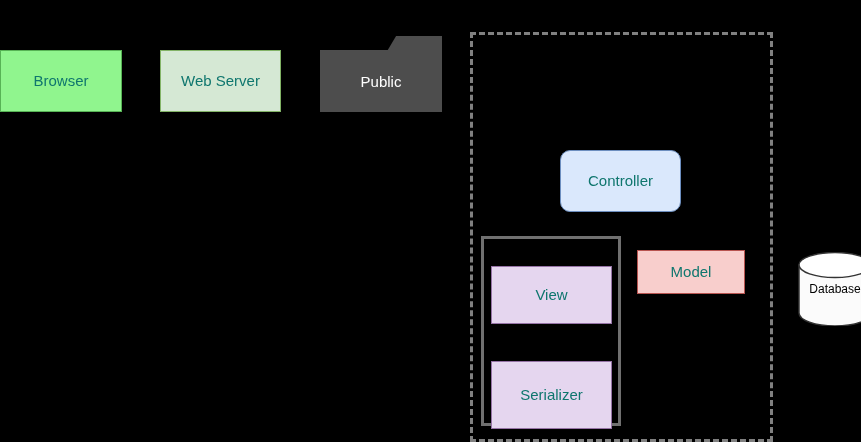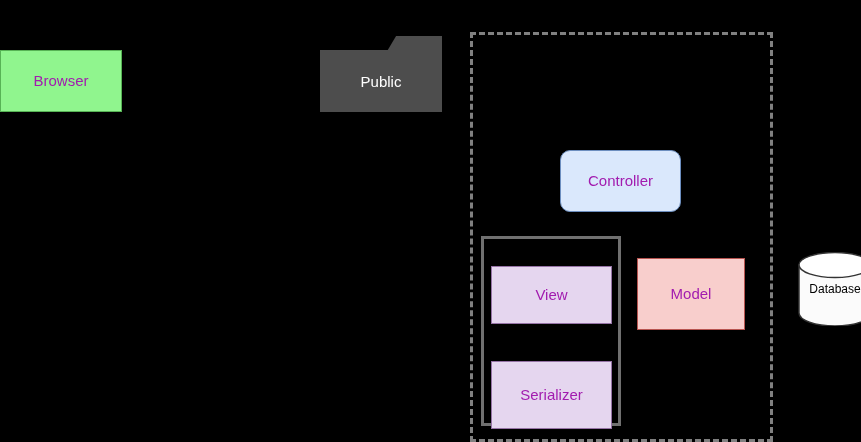--- a/index.html
+++ b/index.html
@@ -19,21 +19,21 @@
   
   .node {
     position: absolute;
     box-sizing: border-box;
     display: flex;
     align-items: center;
     justify-content: center;
     text-align: center;
     font-size: 15px;
     line-height: 1.2;
-    color: #a21caf;
+    color: #0f766e;
     border-style: solid;
     border-width: 1px;
   }
 
   
   .node-browser {
     left: 0px;  top: 50px;
     width: 122px; height: 62px;
     background: #90f58e;
     border-color: #57b355;
@@ -121,22 +121,22 @@
     margin-top: 43px;
   }
   .node-serializer {
     left: 491px; top: 361px;
     width: 121px; height: 68px;
     background: #e5d6ef;
     border-color: #9673a6;
   }
 
   .node-model {
-    left: 637px; top: 258px;
-    width: 108px; height: 72px;
+    left: 637px; top: 250px;
+    width: 108px; height: 44px;
     background: #f8cecc;
     border-color: #b85450;
   }
 
   
   .db-wrap {
     position: absolute;
     left: 798px; top: 252px;
     width: 74px; height: 74px;
   }
@@ -155,20 +155,23 @@
 </style>
 </head>
 <body>
 
 <div id="canvas">
 
   <div class="node node-browser">
     <span>Browser</span>
   </div>
 
+  <div class="node node-webserver">
+    <span>Web Server</span>
+  </div>
 
   <div class="folder-wrap">
     <div class="folder-tab"></div>
     <div class="folder-body">
       <span>Public</span>
     </div>
   </div>
 
   <div class="dashed-container"></div>
 

